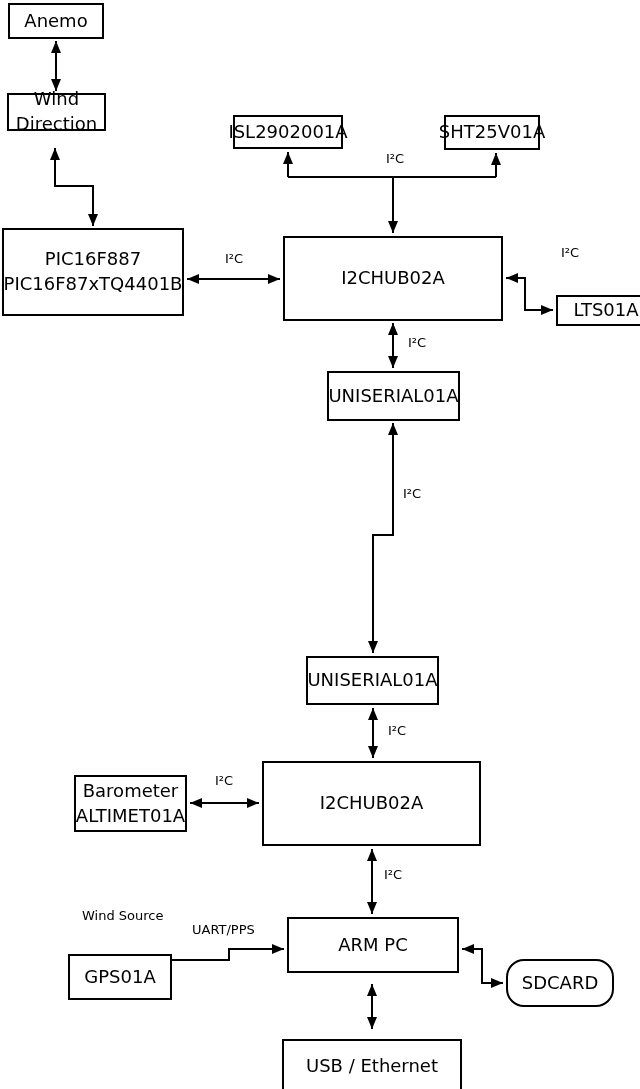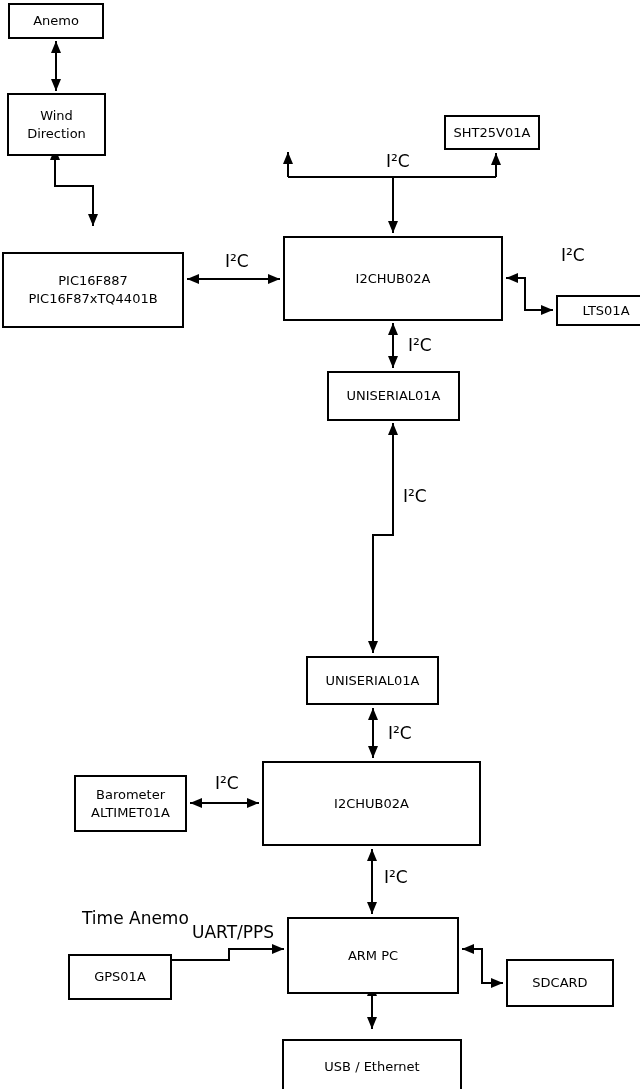--- a/index.html
+++ b/index.html
@@ -4,25 +4,25 @@
 <style>
   html,body { margin:0; padding:0; background:#ffffff; }
   .canvas {
     position:relative; width:640px; height:1089px; background:#ffffff;
     font-family:"DejaVu Sans", sans-serif; color:#000000; overflow:hidden;
   }
   .node {
     position:absolute; box-sizing:border-box;
     border:2px solid #000000; background:#ffffff;
     display:flex; align-items:center; justify-content:center;
-    text-align:center; font-size:13px; line-height:1.38;
+    text-align:center; font-size:18px; line-height:1.38;
     white-space:pre-line;
   }
   .edge-label {
-    position:absolute; font-size:17px; line-height:1.1; white-space:nowrap;
+    position:absolute; font-size:13px; line-height:1.1; white-space:nowrap;
   }
   svg.edges { position:absolute; left:0; top:0; }
   svg.edges path { stroke:#000000; stroke-width:2; fill:none; }
 </style>
 </head>
 <body>
 
 <div class="canvas">
 
   <svg class="edges" width="640" height="1089" viewBox="0 0 640 1089">
@@ -47,63 +47,64 @@
     <path d="M 373 708 L 373 758" marker-start="url(#ah)" marker-end="url(#ah)"></path>
     <path d="M 190 803 L 259 803" marker-start="url(#ah)" marker-end="url(#ah)"></path>
     <path d="M 372 849 L 372 914" marker-start="url(#ah)" marker-end="url(#ah)"></path>
     <path d="M 172 960 L 229 960 L 229 949 L 284 949" marker-end="url(#ah)"></path>
     <path d="M 462 949 L 482 949 L 482 983 L 503 983" marker-start="url(#ah)" marker-end="url(#ah)"></path>
     <path d="M 372 984 L 372 1029" marker-start="url(#ah)" marker-end="url(#ah)"></path>
   </svg>
 
   <div class="node" style="left:8px;   top:3px;   width:96px;  height:36px;">Anemo</div>
 
-  <div class="node" style="left:7px;   top:93px;  width:99px;  height:63px;">Wind
+  <div class="node" style="left:7px;   top:93px;  width:99px;  height:38px;">Wind
 Direction</div>
 
-  <div class="node" style="left:2px;   top:228px; width:182px; height:76px;margin-top:24px;">PIC16F887
+  <div class="node" style="left:2px;   top:228px; width:182px; height:88px;">PIC16F887
 PIC16F87xTQ4401B</div>
 
+  <div class="node" style="left:233px; top:115px; width:110px; height:34px;">ISL2902001A</div>
 
   <div class="node" style="left:444px; top:115px; width:96px; height:35px;">SHT25V01A</div>
 
   <div class="node" style="left:283px; top:236px; width:220px; height:85px;">I2CHUB02A</div>
 
   <div class="node" style="left:556px; top:295px; width:100px;  height:31px;">LTS01A</div>
 
   <div class="node" style="left:327px; top:371px; width:133px; height:50px;">UNISERIAL01A</div>
 
   <div class="node" style="left:306px; top:656px; width:133px; height:49px;">UNISERIAL01A</div>
 
   <div class="node" style="left:262px; top:761px; width:219px; height:85px;">I2CHUB02A</div>
 
   <div class="node" style="left:74px;  top:775px; width:113px; height:57px;">Barometer
 ALTIMET01A</div>
 
-  <div class="node" style="left:287px; top:917px; width:172px; height:77px;">ARM PC</div>
+  <div class="node" style="left:287px; top:917px; width:172px; height:56px;">ARM PC</div>
 
   <div class="node" style="left:68px;  top:936px; width:104px; height:46px;margin-top:18px;">GPS01A</div>
 
-  <div class="node" style="left:506px; top:959px; width:108px; height:48px;">SDCARD</div>
+  <div class="node" style="left:506px; top:959px; width:108px; height:48px;border-radius:18px;">SDCARD</div>
 
   <div class="node" style="left:282px; top:1032px; width:180px; height:55px;margin-top:7px;">USB / Ethernet</div>
 
   <span class="edge-label" style="left:386px; top:152px;">I²C</span>
 
   <span class="edge-label" style="left:225px; top:252px;">I²C</span>
 
   <span class="edge-label" style="left:561px; top:246px;">I²C</span>
 
   <span class="edge-label" style="left:408px; top:336px;">I²C</span>
 
   <span class="edge-label" style="left:403px; top:487px;">I²C</span>
 
   <span class="edge-label" style="left:388px; top:724px;">I²C</span>
 
   <span class="edge-label" style="left:215px; top:774px;">I²C</span>
 
   <span class="edge-label" style="left:384px; top:868px;">I²C</span>
 
-  <span class="edge-label" style="left:82px;  top:909px;">Time Anemo</span>
+  <span class="edge-label" style="left:82px;  top:909px;">Wind Source</span>
 
   <span class="edge-label" style="left:192px; top:923px;">UART/PPS</span>
 
 </div>
 
 </body></html>

